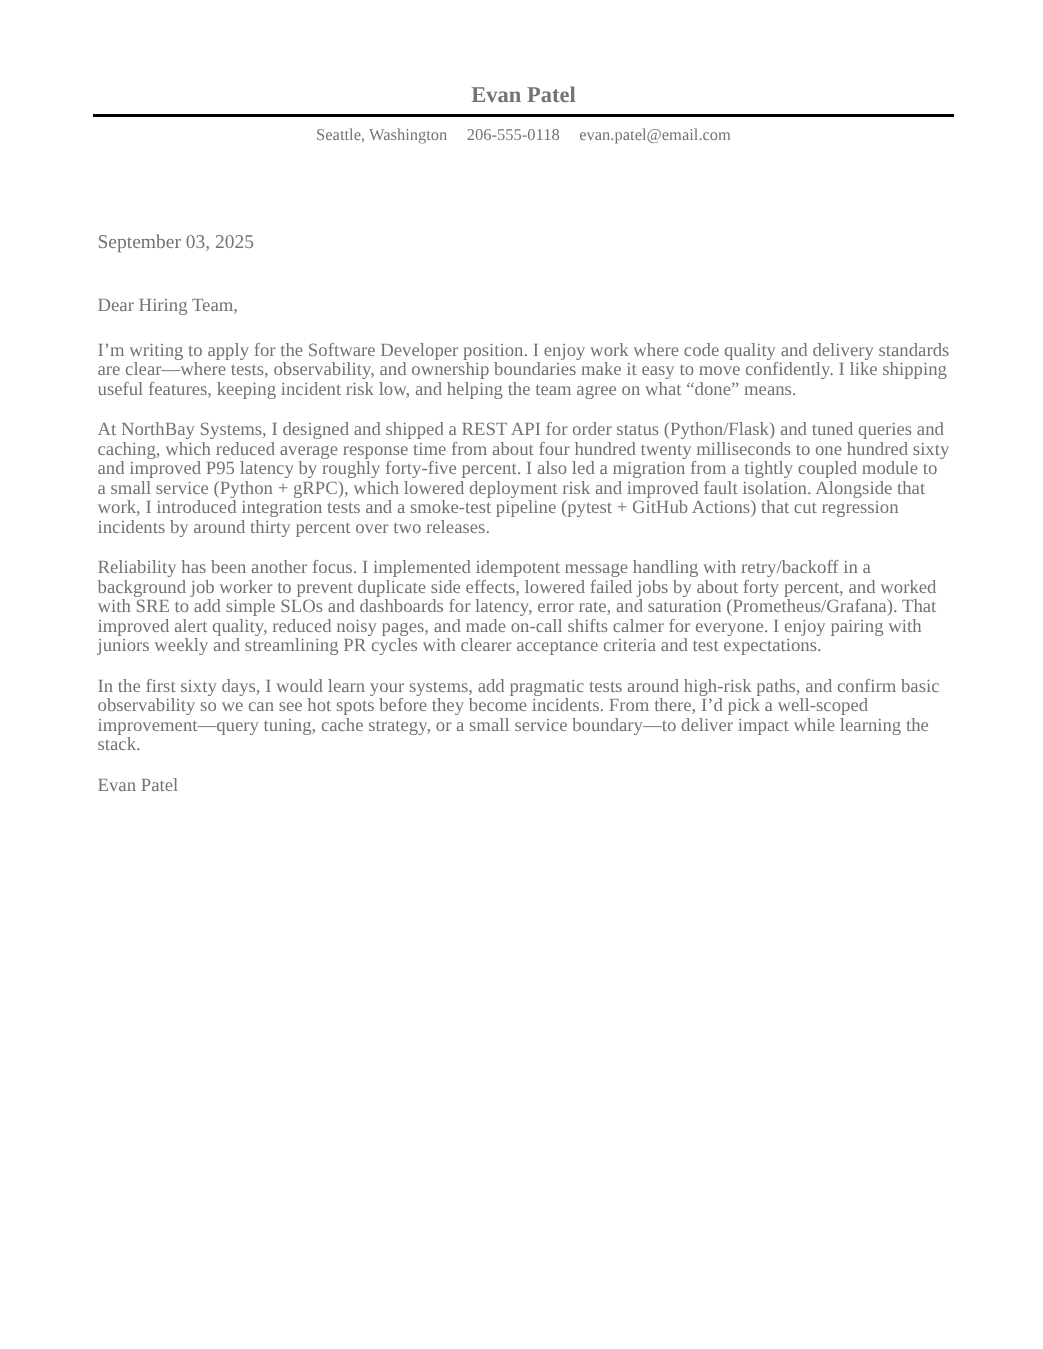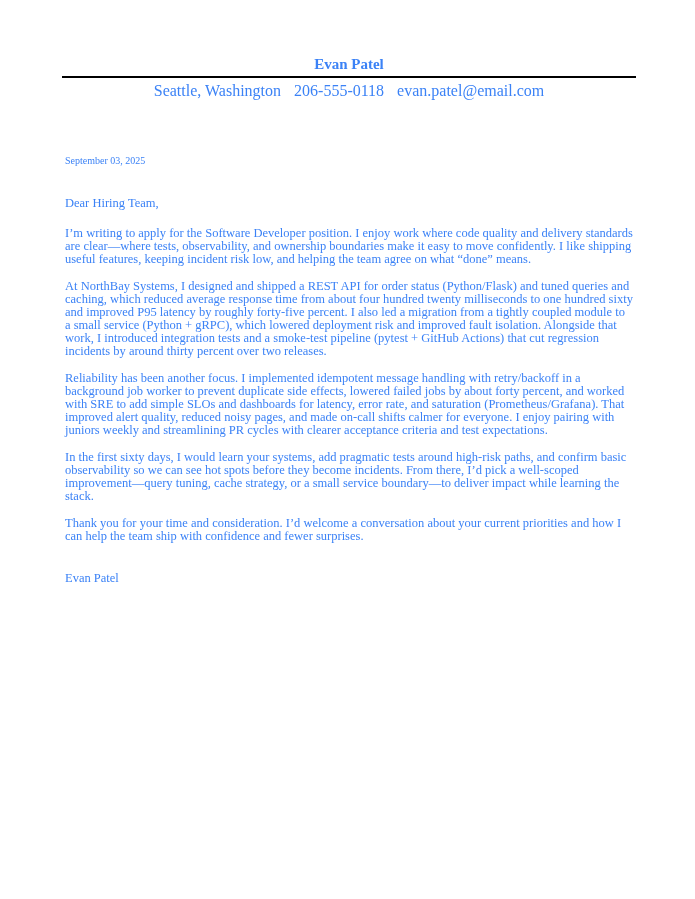--- a/index.html
+++ b/index.html
@@ -5,21 +5,21 @@
   html, body {
     margin: 0;
     padding: 0;
     background: #ffffff;
   }
   .page {
     position: relative;
     width: 695px;
     height: 899px;
     background: #ffffff;
-    color: #3b82f6;
+    color: #737373;
     font-family: "Liberation Serif", serif;
     overflow: hidden;
     box-sizing: border-box;
     padding: 57px 62px 0 65px;
   }
   .letter-header {
     margin: 0 0 0 0;
   }
   .sender-name {
     margin: 0 0 4px 0;
@@ -28,32 +28,32 @@
     line-height: 15px;
     font-weight: bold;
   }
   .header-rule {
     border: none;
     border-top: 2px solid #000000;
     margin: 0 -3px 6px -3px;
   }
   .contact-line {
     text-align: center;
-    font-size: 16px;
+    font-size: 11px;
     line-height: 13px;
     margin: 0;
     white-space: nowrap;
   }
   .contact-line .sep {
     display: inline-block;
     width: 13px;
   }
   .letter-date {
     margin: 57px 0 30px 0;
-    font-size: 10px;
+    font-size: 13px;
     line-height: 13px;
   }
   .salutation {
     margin: 12px 0 17px 0;
     font-size: 12.5px;
     line-height: 13px;
   }
   .letter-body p {
     margin: 0 0 14px 0;
     font-size: 12.5px;
@@ -89,19 +89,18 @@
 
   <p class="letter-date">September 03, 2025</p>
 
   <p class="salutation">Dear Hiring Team,</p>
 
   <div class="letter-body">
     <p>I’m writing to apply for the Software Developer position. I enjoy work where code quality and delivery standards are clear—where tests, observability, and ownership boundaries make it easy to move confidently. I like shipping useful features, keeping incident risk low, and helping the team agree on what “done” means.</p>
     <p>At NorthBay Systems, I designed and shipped a REST API for order status (Python/Flask) and tuned queries and caching, which reduced average response time from about four hundred twenty milliseconds to one hundred sixty and improved P95 latency by roughly forty-five percent. I also led a migration from a tightly coupled module to a small service (Python + gRPC), which lowered deployment risk and improved fault isolation. Alongside that work, I introduced integration tests and a smoke-test pipeline (pytest + GitHub Actions) that cut regression incidents by around thirty percent over two releases.</p>
     <p>Reliability has been another focus. I implemented idempotent message handling with retry/backoff in a background job worker to prevent duplicate side effects, lowered failed jobs by about forty percent, and worked with SRE to add simple SLOs and dashboards for latency, error rate, and saturation (Prometheus/Grafana). That improved alert quality, reduced noisy pages, and made on-call shifts calmer for everyone. I enjoy pairing with juniors weekly and streamlining PR cycles with clearer acceptance criteria and test expectations.</p>
     <p>In the first sixty days, I would learn your systems, add pragmatic tests around high-risk paths, and confirm basic observability so we can see hot spots before they become incidents. From there, I’d pick a well-scoped improvement—query tuning, cache strategy, or a small service boundary—to deliver impact while learning the stack.</p>
-    <p class="pre-closing">Thank you for your time and consideration. I’d welcome a conversation about your current priorities and how I can help the team ship with confidence and fewer surprises.</p>
   </div>
 
 
   <p class="signature-name">Evan Patel</p>
 
 </div>
 
 </body></html>

